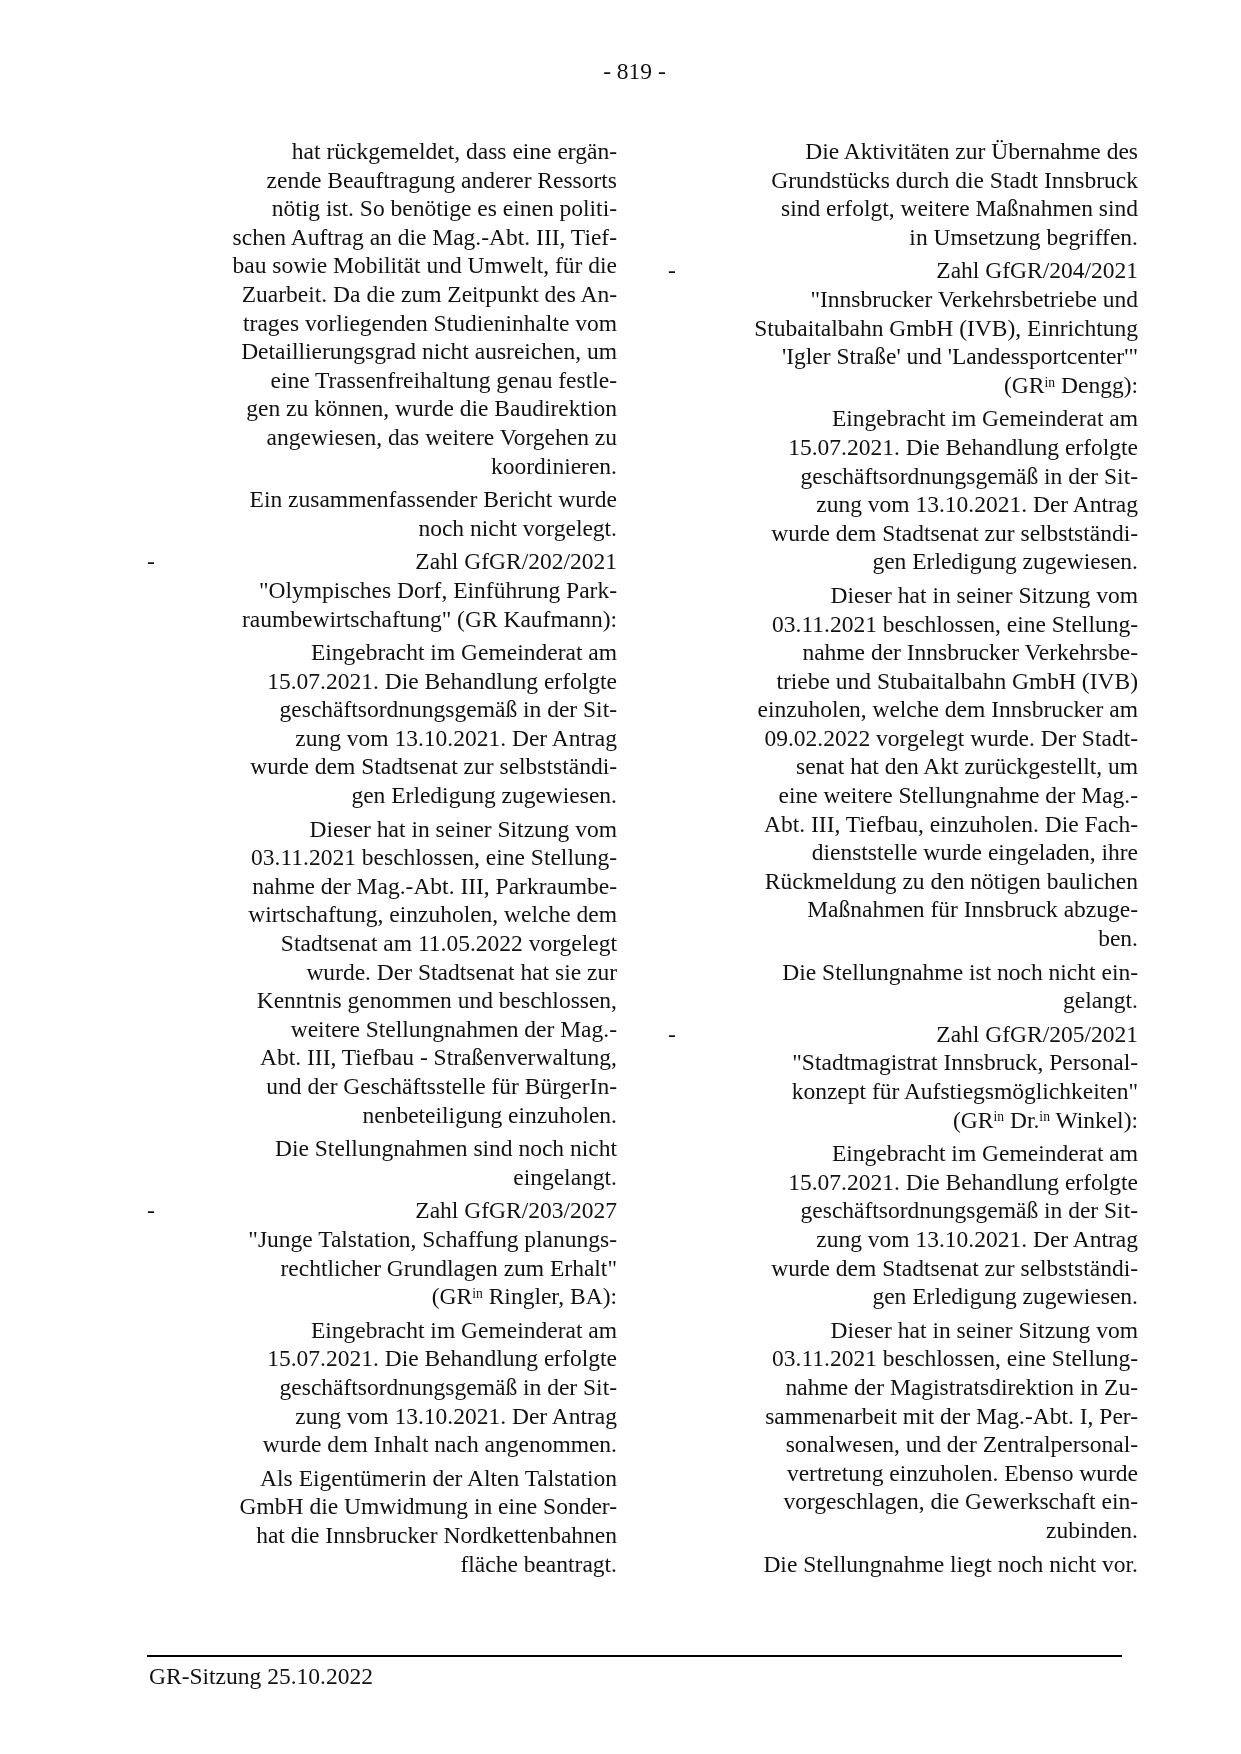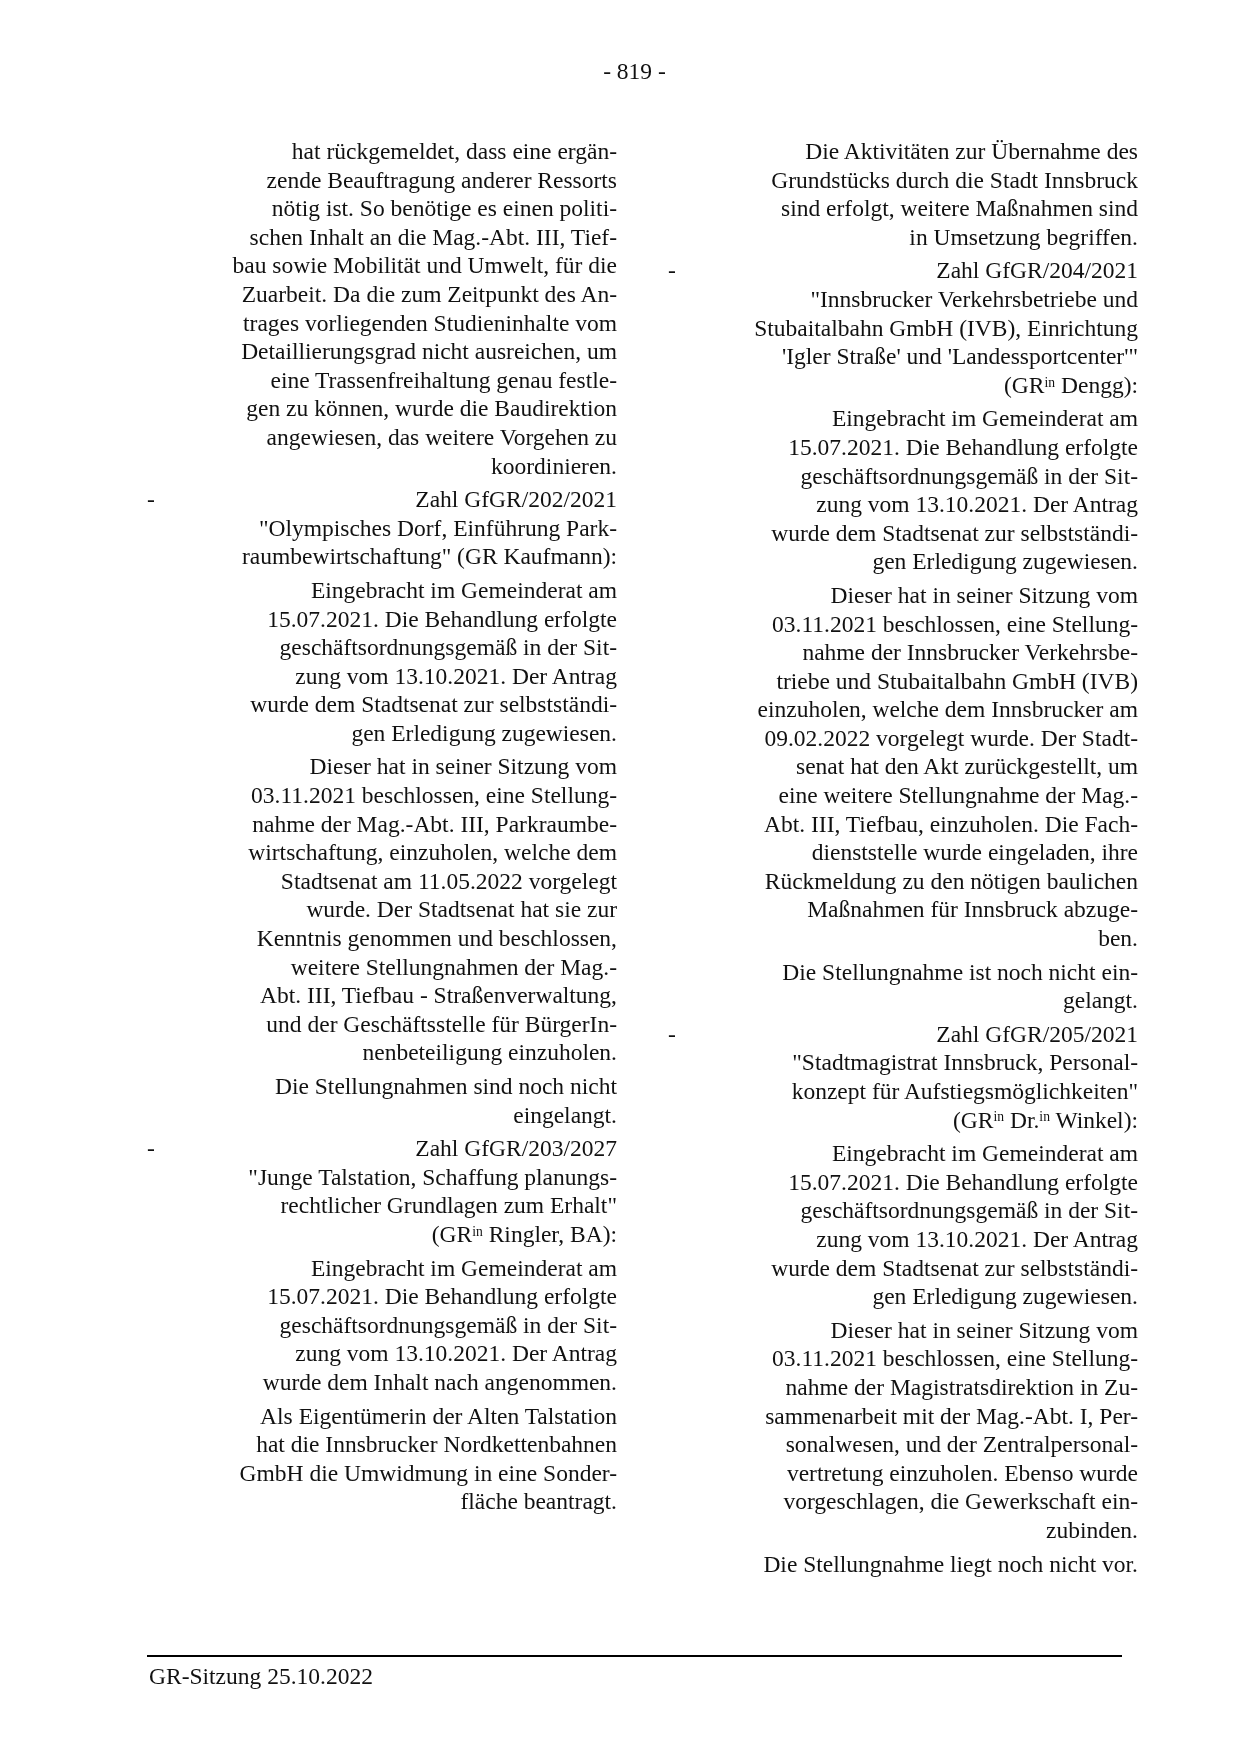--- a/index.html
+++ b/index.html
@@ -73,29 +73,33 @@
 <body>
 
 <div class="page">
   <div class="page-number">- 819 -</div>
 
   <div class="column column-left">
       <div class="block">
         <div class="line">hat rückgemeldet, dass eine ergän-</div>
         <div class="line">zende Beauftragung anderer Ressorts</div>
         <div class="line">nötig ist. So benötige es einen politi-</div>
-        <div class="line">schen Inhalt an die Mag.-Abt. III, Tief-</div>
+        <div class="line">schen Auftrag an die Mag.-Abt. III, Tief-</div>
         <div class="line">bau sowie Mobilität und Umwelt, für die</div>
         <div class="line">Zuarbeit. Da die zum Zeitpunkt des An-</div>
         <div class="line">trages vorliegenden Studieninhalte vom</div>
         <div class="line">Detaillierungsgrad nicht ausreichen, um</div>
         <div class="line">eine Trassenfreihaltung genau festle-</div>
         <div class="line">gen zu können, wurde die Baudirektion</div>
         <div class="line">angewiesen, das weitere Vorgehen zu</div>
         <div class="line">koordinieren.</div>
+      </div>
+      <div class="block">
+        <div class="line">Ein zusammenfassender Bericht wurde</div>
+        <div class="line">noch nicht vorgelegt.</div>
       </div>
       <div class="block">
         <span class="dash">-</span>
         <div class="line">Zahl GfGR/202/2021</div>
         <div class="line">"Olympisches Dorf, Einführung Park-</div>
         <div class="line">raumbewirtschaftung" (GR Kaufmann):</div>
       </div>
       <div class="block">
         <div class="line">Eingebracht im Gemeinderat am</div>
         <div class="line">15.07.2021. Die Behandlung erfolgte</div>
@@ -130,22 +134,22 @@
       </div>
       <div class="block">
         <div class="line">Eingebracht im Gemeinderat am</div>
         <div class="line">15.07.2021. Die Behandlung erfolgte</div>
         <div class="line">geschäftsordnungsgemäß in der Sit-</div>
         <div class="line">zung vom 13.10.2021. Der Antrag</div>
         <div class="line">wurde dem Inhalt nach angenommen.</div>
       </div>
       <div class="block">
         <div class="line">Als Eigentümerin der Alten Talstation</div>
+        <div class="line">GmbH die Umwidmung in eine Sonder-</div>
         <div class="line">hat die Innsbrucker Nordkettenbahnen</div>
-        <div class="line">GmbH die Umwidmung in eine Sonder-</div>
         <div class="line">fläche beantragt.</div>
       </div>
     </div>
   <div class="column column-right">
       <div class="block">
         <div class="line">Die Aktivitäten zur Übernahme des</div>
         <div class="line">Grundstücks durch die Stadt Innsbruck</div>
         <div class="line">sind erfolgt, weitere Maßnahmen sind</div>
         <div class="line">in Umsetzung begriffen.</div>
       </div>

